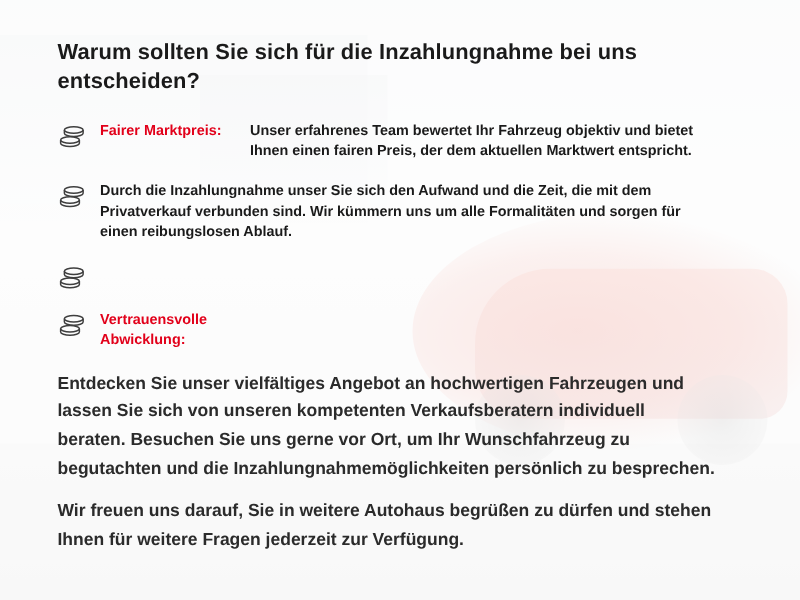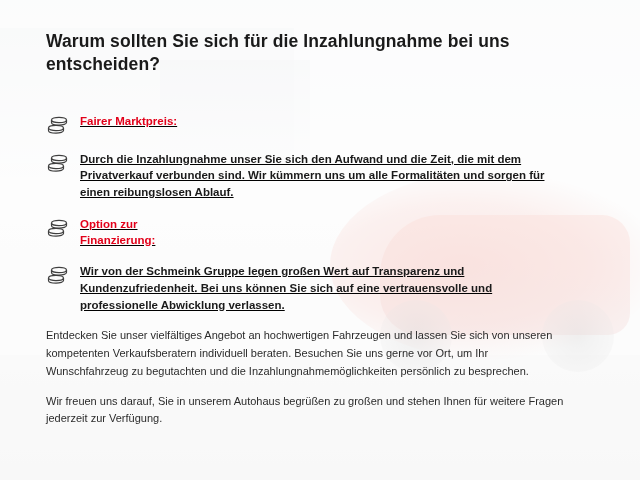--- a/index.html
+++ b/index.html
@@ -98,22 +98,21 @@
     margin: 0;
     font-size: 17.5px;
     line-height: 1.33;
     font-weight: bold;
     color: #1a1a1a;
     letter-spacing: 0.1px;
     max-width: 540px;
   }
 
   .benefits {
-    margin-top: 35px;
-    text-decoration: underline;
+    margin-top: 19px;
   }
 
   .benefit {
     display: flex;
     align-items: flex-start;
     margin-bottom: 14px;
   }
 
   .coins-icon {
     flex: 0 0 auto;
@@ -140,24 +139,24 @@
     font-size: 11.5px;
     line-height: 1.45;
     padding-top: 1px;
   }
 
   .footer {
     margin-top: 9px;
   }
   .footer p {
     margin: 4px 0 12px 0;
-    font-size: 11px;
+    font-size: 14px;
     line-height: 1.62;
     color: #2b2b2b;
-    font-weight: normal;
+    font-weight: bold;
     max-width: 552px;
   }
 </style>
 </head>
 <body>
 
 <div id="page">
 
   <div class="bg-layer">
     <div class="bg-sky"></div>
@@ -180,20 +179,21 @@
       <div class="benefit">
         <span class="coins-icon">
           <svg viewBox="0 0 26 22" width="26" height="22" aria-hidden="true">
             <ellipse cx="13" cy="6" rx="7.5" ry="2.6" fill="none" stroke="#3f3f3f" stroke-width="1.2"></ellipse>
             <path d="M5.5 6 v2.6 a7.5 2.6 0 0 0 15 0 V6" fill="none" stroke="#3f3f3f" stroke-width="1.2"></path>
             <ellipse cx="10" cy="14" rx="7.5" ry="2.6" fill="none" stroke="#3f3f3f" stroke-width="1.2"></ellipse>
             <path d="M2.5 14 v2.6 a7.5 2.6 0 0 0 15 0 V14" fill="none" stroke="#3f3f3f" stroke-width="1.2"></path>
           </svg>
         </span>
         <div class="benefit-term">Fairer Marktpreis:</div>
+        <div class="benefit-text">Unser erfahrenes Team bewertet Ihr Fahrzeug objektiv und bietet Ihnen einen fairen Preis, der dem aktuellen Marktwert entspricht.</div>
       </div>
 
       <div class="benefit">
         <span class="coins-icon">
           <svg viewBox="0 0 26 22" width="26" height="22" aria-hidden="true">
             <ellipse cx="13" cy="6" rx="7.5" ry="2.6" fill="none" stroke="#3f3f3f" stroke-width="1.2"></ellipse>
             <path d="M5.5 6 v2.6 a7.5 2.6 0 0 0 15 0 V6" fill="none" stroke="#3f3f3f" stroke-width="1.2"></path>
             <ellipse cx="10" cy="14" rx="7.5" ry="2.6" fill="none" stroke="#3f3f3f" stroke-width="1.2"></ellipse>
             <path d="M2.5 14 v2.6 a7.5 2.6 0 0 0 15 0 V14" fill="none" stroke="#3f3f3f" stroke-width="1.2"></path>
           </svg>
@@ -203,36 +203,35 @@
 
       <div class="benefit">
         <span class="coins-icon">
           <svg viewBox="0 0 26 22" width="26" height="22" aria-hidden="true">
             <ellipse cx="13" cy="6" rx="7.5" ry="2.6" fill="none" stroke="#3f3f3f" stroke-width="1.2"></ellipse>
             <path d="M5.5 6 v2.6 a7.5 2.6 0 0 0 15 0 V6" fill="none" stroke="#3f3f3f" stroke-width="1.2"></path>
             <ellipse cx="10" cy="14" rx="7.5" ry="2.6" fill="none" stroke="#3f3f3f" stroke-width="1.2"></ellipse>
             <path d="M2.5 14 v2.6 a7.5 2.6 0 0 0 15 0 V14" fill="none" stroke="#3f3f3f" stroke-width="1.2"></path>
           </svg>
         </span>
-        <div class="benefit-term">Option zur Finanzierung:</div>
-      </div>
-
-      <div class="benefit">
-        <span class="coins-icon">
-          <svg viewBox="0 0 26 22" width="26" height="22" aria-hidden="true">
-            <ellipse cx="13" cy="6" rx="7.5" ry="2.6" fill="none" stroke="#3f3f3f" stroke-width="1.2"></ellipse>
-            <path d="M5.5 6 v2.6 a7.5 2.6 0 0 0 15 0 V6" fill="none" stroke="#3f3f3f" stroke-width="1.2"></path>
-            <ellipse cx="10" cy="14" rx="7.5" ry="2.6" fill="none" stroke="#3f3f3f" stroke-width="1.2"></ellipse>
-            <path d="M2.5 14 v2.6 a7.5 2.6 0 0 0 15 0 V14" fill="none" stroke="#3f3f3f" stroke-width="1.2"></path>
-          </svg>
-        </span>
-        <div class="benefit-text">Wir von der Schmeink Gruppe legen großen Wert auf Transparenz und Kundenzufriedenheit. Bei uns können Sie sich auf eine vertrauensvolle und professionelle Abwicklung verlassen.</div>
+      </div>
+
+      <div class="benefit">
+        <span class="coins-icon">
+          <svg viewBox="0 0 26 22" width="26" height="22" aria-hidden="true">
+            <ellipse cx="13" cy="6" rx="7.5" ry="2.6" fill="none" stroke="#3f3f3f" stroke-width="1.2"></ellipse>
+            <path d="M5.5 6 v2.6 a7.5 2.6 0 0 0 15 0 V6" fill="none" stroke="#3f3f3f" stroke-width="1.2"></path>
+            <ellipse cx="10" cy="14" rx="7.5" ry="2.6" fill="none" stroke="#3f3f3f" stroke-width="1.2"></ellipse>
+            <path d="M2.5 14 v2.6 a7.5 2.6 0 0 0 15 0 V14" fill="none" stroke="#3f3f3f" stroke-width="1.2"></path>
+          </svg>
+        </span>
+        <div class="benefit-term">Vertrauensvolle Abwicklung:</div>
       </div>
 
     </div>
 
     <div class="footer">
       <p>Entdecken Sie unser vielfältiges Angebot an hochwertigen Fahrzeugen und lassen Sie sich von unseren kompetenten Verkaufsberatern individuell beraten. Besuchen Sie uns gerne vor Ort, um Ihr Wunschfahrzeug zu begutachten und die Inzahlungnahmemöglichkeiten persönlich zu besprechen.</p>
-      <p>Wir freuen uns darauf, Sie in unserem Autohaus begrüßen zu großen und stehen Ihnen für weitere Fragen jederzeit zur Verfügung.</p>
+      <p>Wir freuen uns darauf, Sie in weitere Autohaus begrüßen zu dürfen und stehen Ihnen für weitere Fragen jederzeit zur Verfügung.</p>
     </div>
 
   </div>
 </div>
 
 </body></html>

